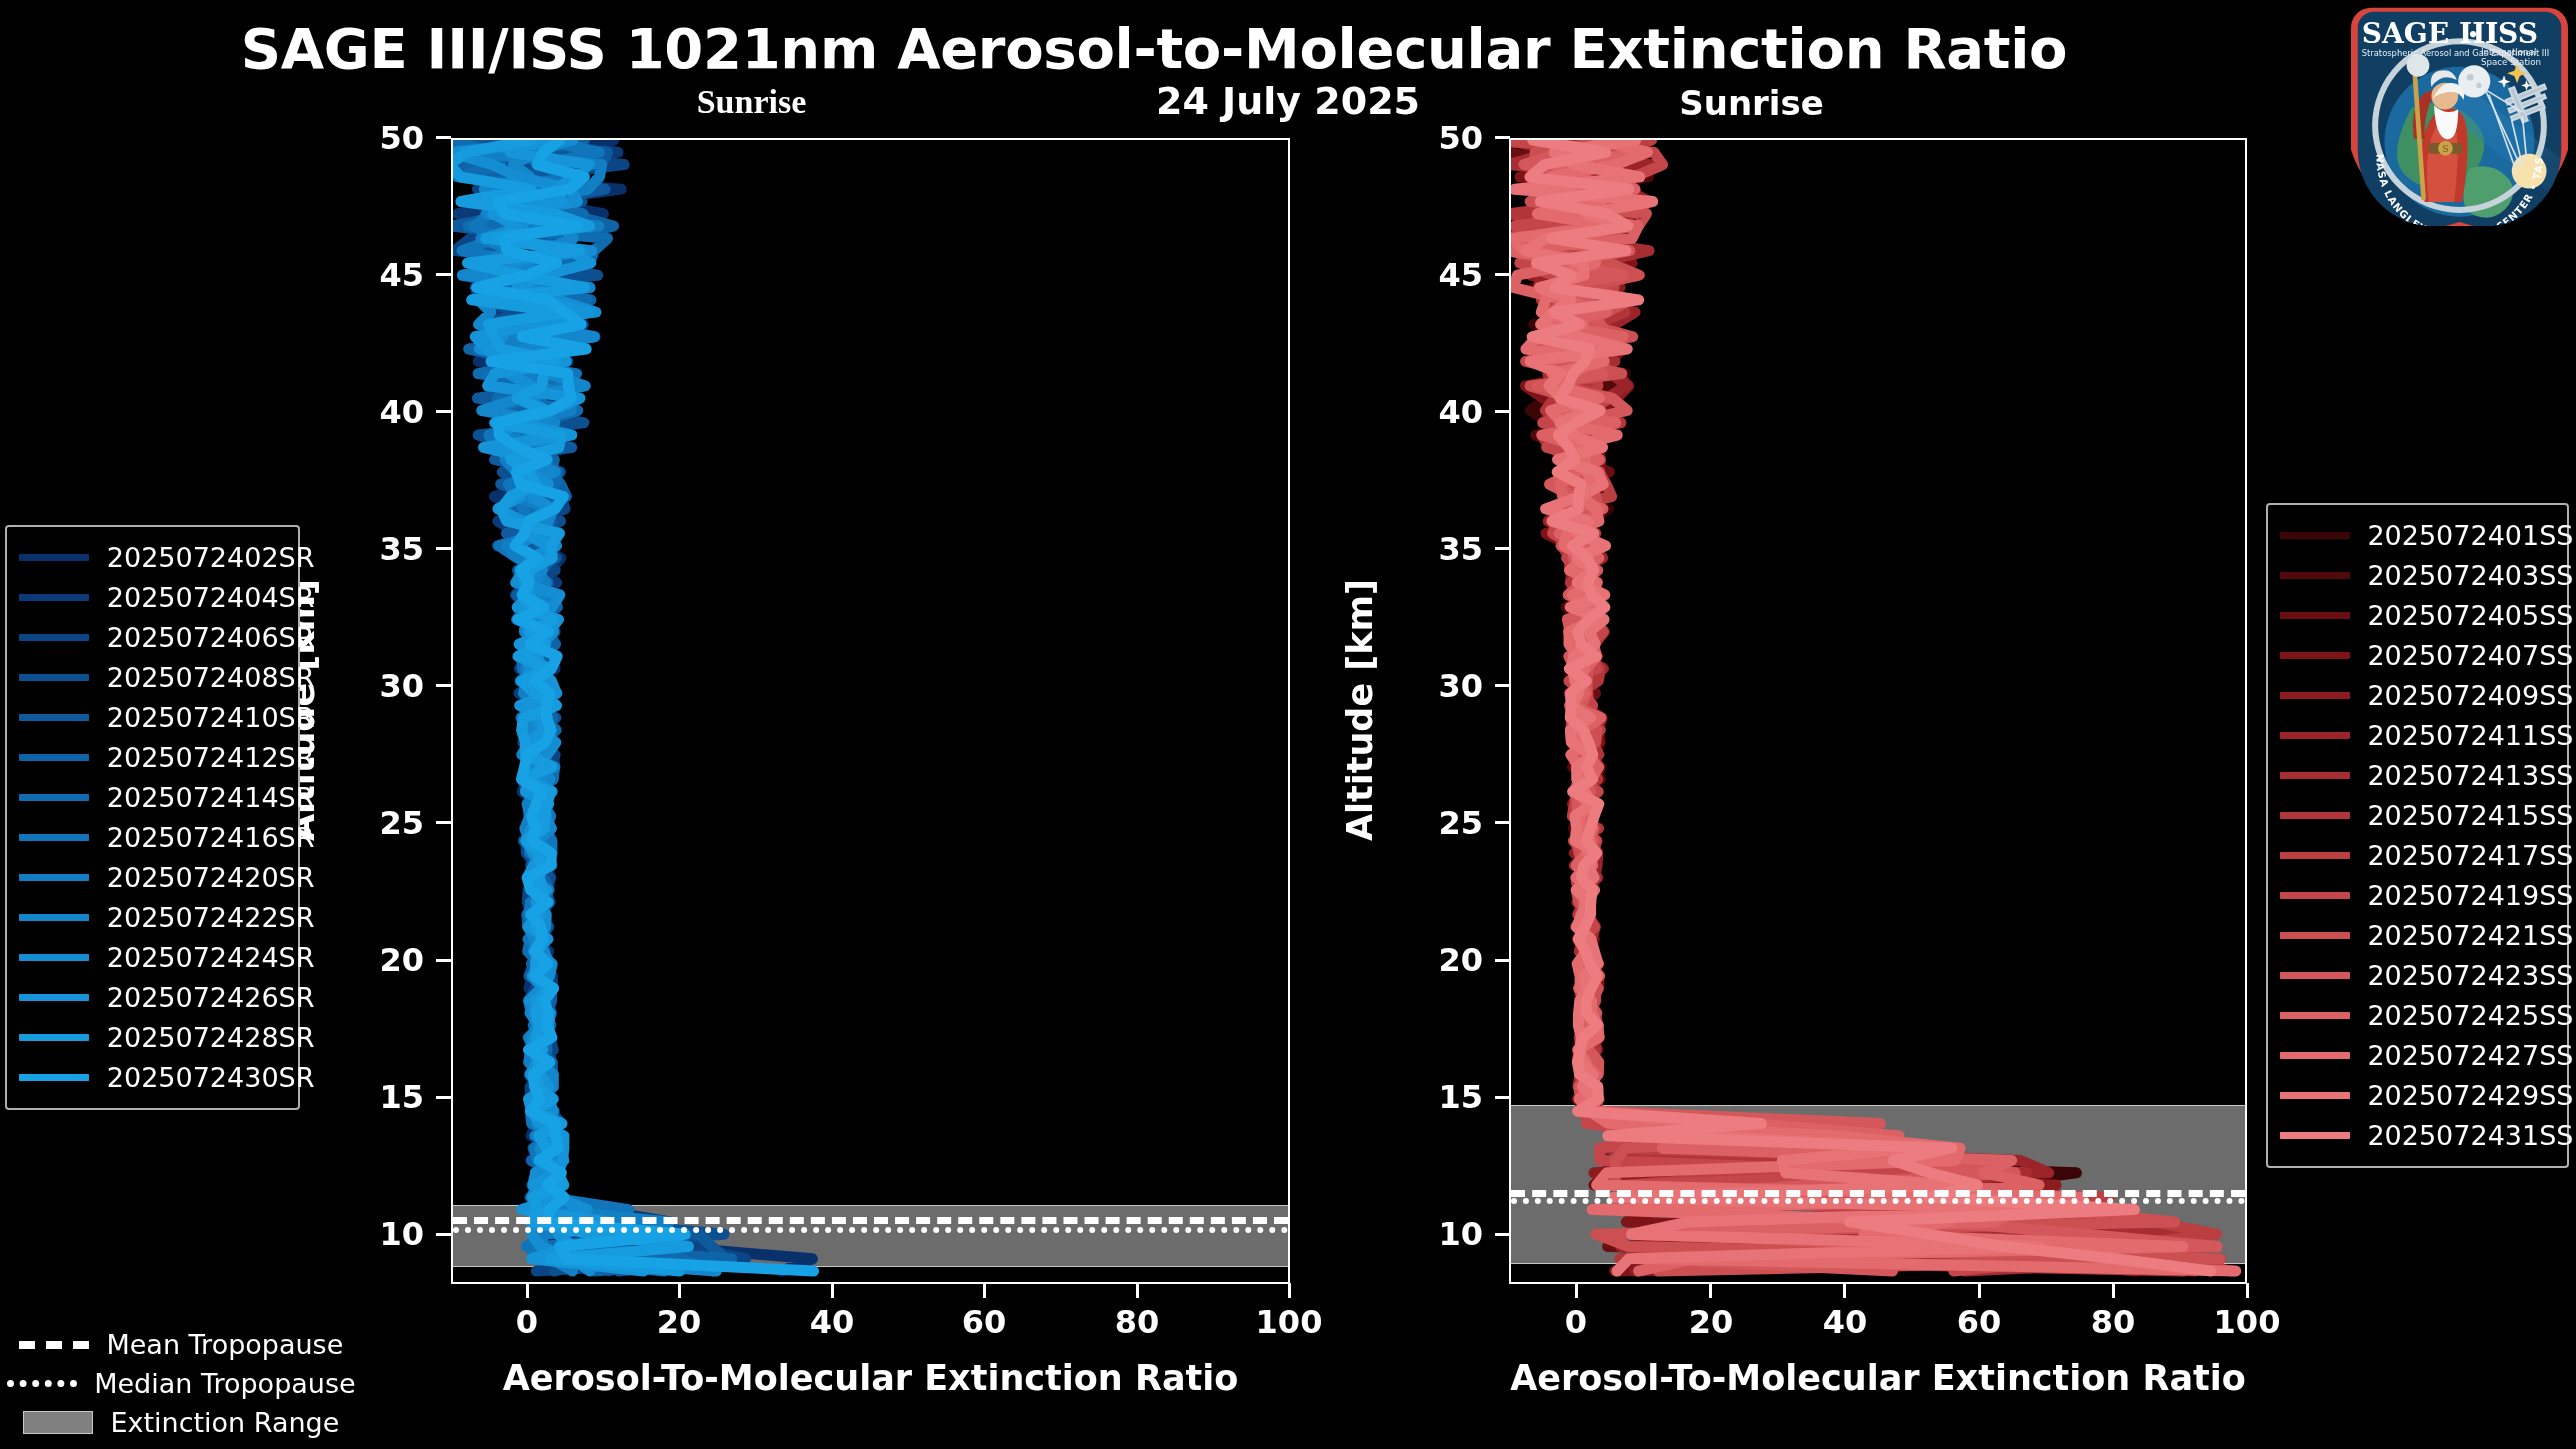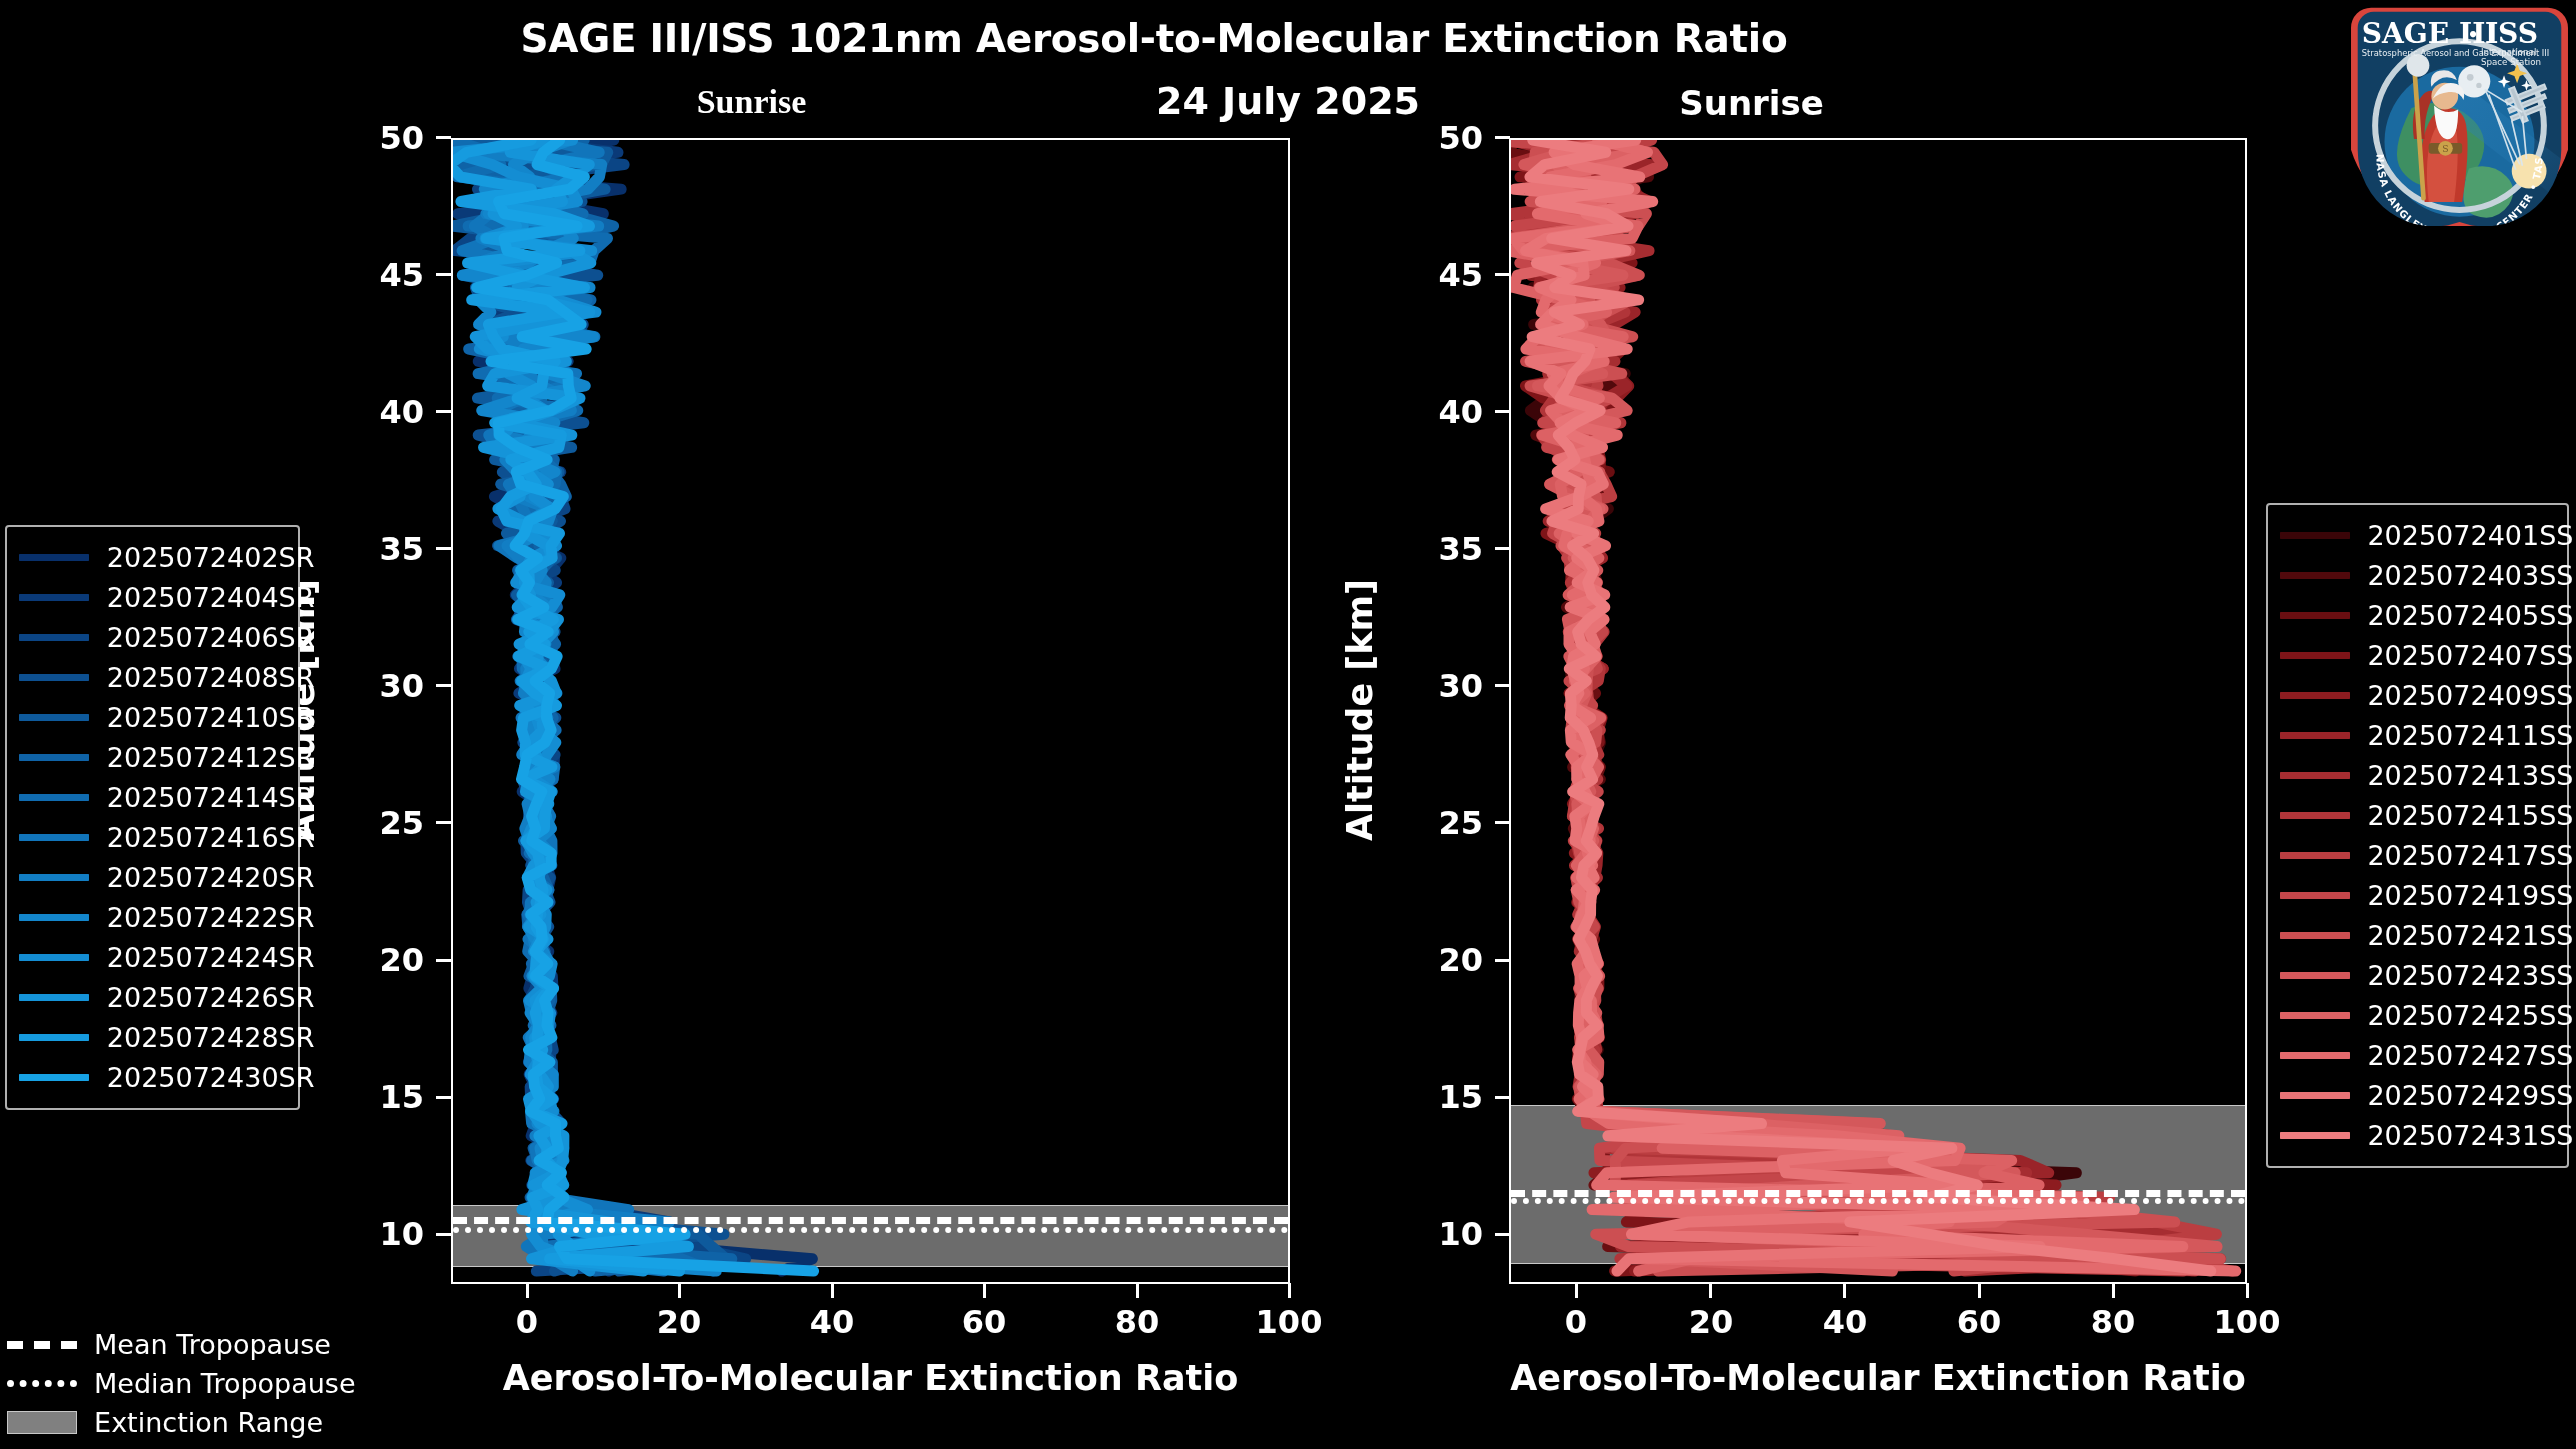--- a/index.html
+++ b/index.html
@@ -9,21 +9,21 @@
     font-family: "DejaVu Sans", "Liberation Sans", sans-serif;
     overflow: hidden;
   }
   #root { position: relative; width: 2576px; height: 1449px; }
 
   
   .suptitle {
     position: absolute; left: 0; top: 16px; width: 2308px;
     text-align: center;
     font-family: "DejaVu Sans", sans-serif;
-    font-weight: bold; font-size: 39px; color: #fff;
+    font-weight: bold; font-size: 56px; color: #fff;
     letter-spacing: -0.3px;
   }
   .datetitle {
     position: absolute; left: 0; top: 79px; width: 2576px;
     text-align: center;
     font-weight: bold; font-size: 38px; color: #fff;
   }
   .paneltitle {
     position: absolute; top: 83px;
     font-weight: bold; font-size: 34px; color: #fff;
@@ -116,21 +116,21 @@
   .leglabel {
     font-family: "DejaVu Sans", sans-serif;
     font-size: 27px; color: #ffffff;
     white-space: nowrap;
   }
 
   
   #legend-trop {
     position: absolute; left: 6.7px; top: 1325px; width: 349px;
   }
-  #legend-trop .legrow { height: 39px; }
+  #legend-trop .legrow { height: 39px; justify-content: center; }
   #legend-trop .leglabel { font-size: 27px; }
   .key-mean {
     width: 70px; flex: 0 0 70px; height: 0;
     border-top: 8px dashed #ffffff; margin-right: 17.4px;
   }
   .key-median {
     width: 70px; flex: 0 0 70px; height: 0;
     border-top: 7.4px dotted #ffffff; margin-right: 17.4px;
   }
   .key-range {

